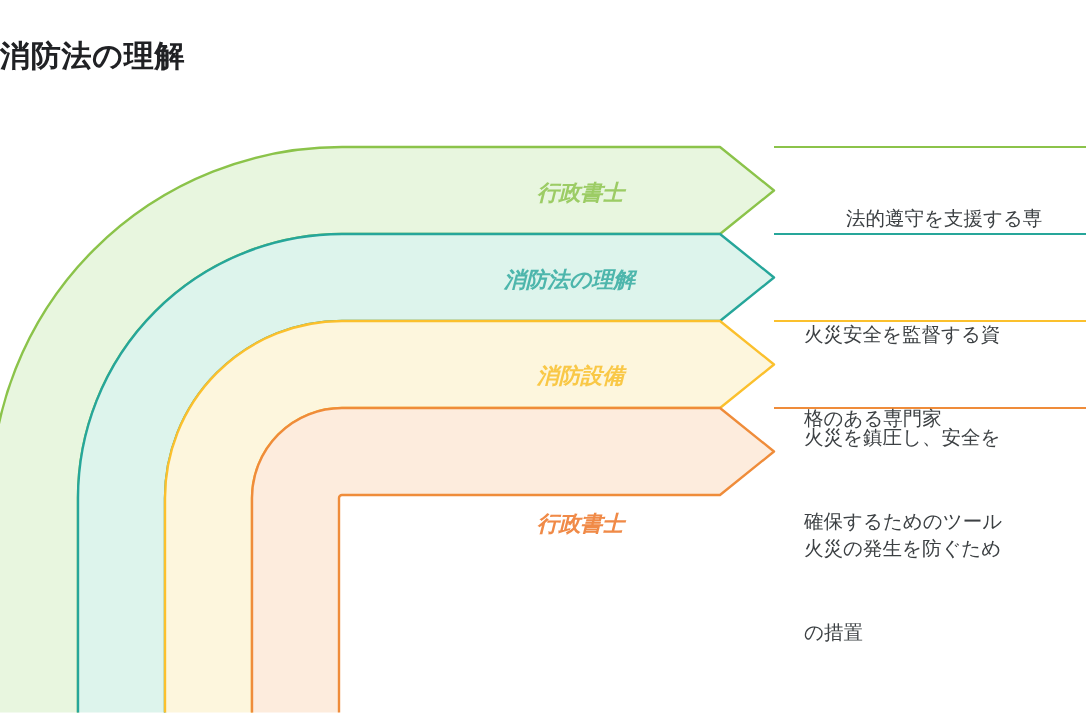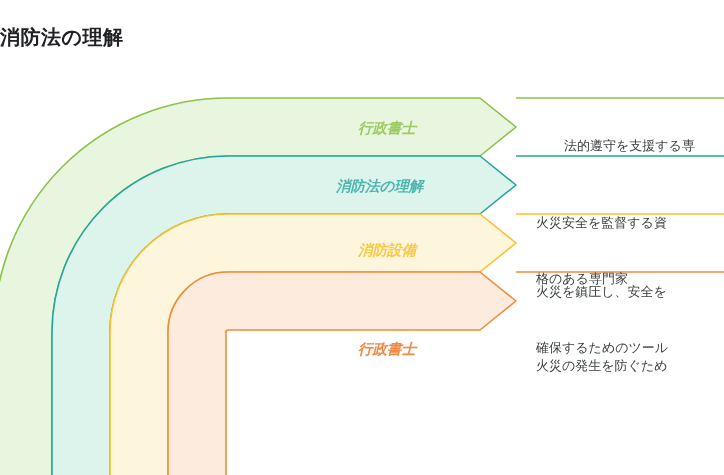--- a/index.html
+++ b/index.html
@@ -136,15 +136,16 @@
   <div class="desc" style="left:536px; top:245px;">
     <div>火災を鎮圧し、安全を</div>
     <div>確保するためのツール</div>
   </div>
   <div class="desc" style="left:536px; top:176px;">
     <div>火災安全を監督する資</div>
     <div>格のある専門家</div>
   </div>
   <div class="desc" style="left:536px; top:320px;font-family:Liberation Mono, monospace;">
     <div>火災の発生を防ぐため</div>
+    <div>の措置</div>
   </div>
 
 </div>
 
 </body></html>

